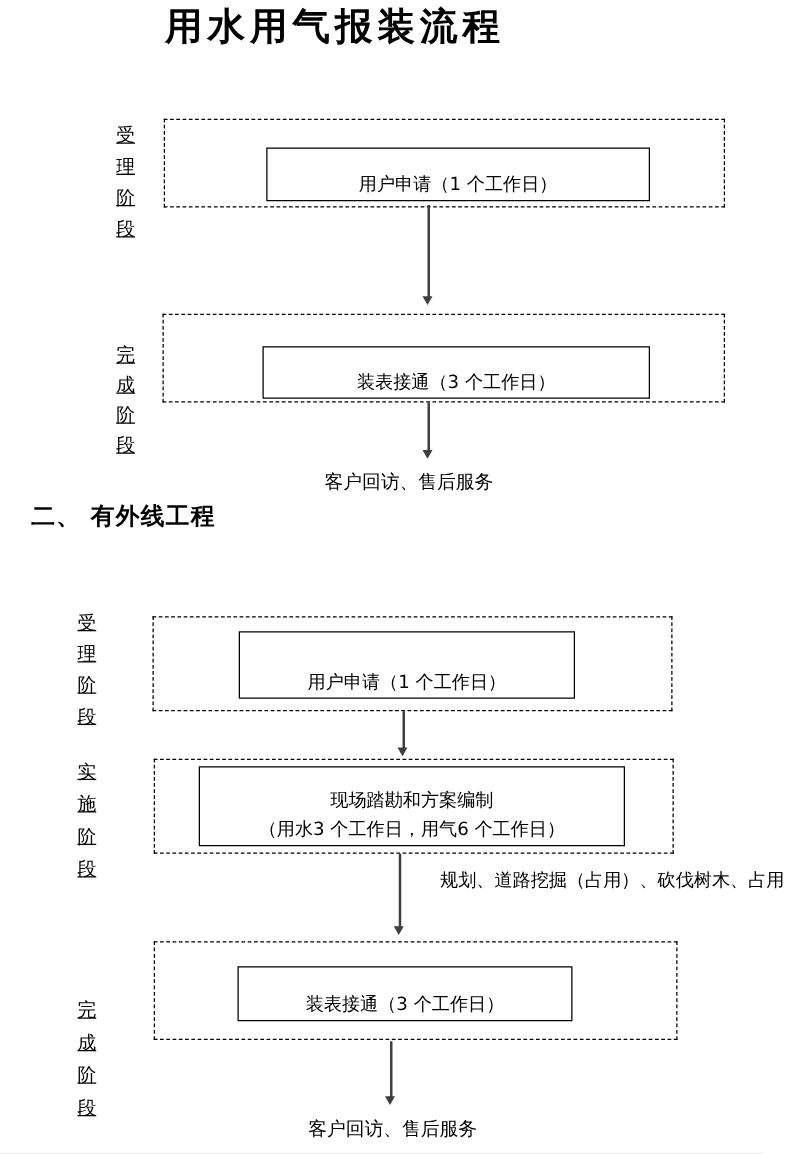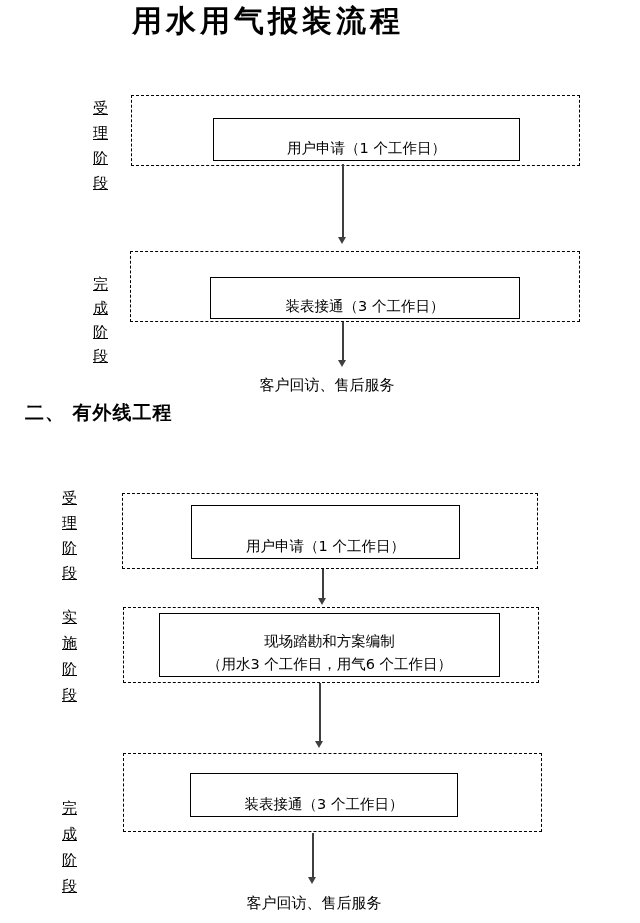--- a/index.html
+++ b/index.html
@@ -154,20 +154,21 @@
     <div>现场踏勘和方案编制</div>
     <div>（用水3 个工作日，用气6 个工作日）</div>
   </div>
 
   <div class="arrow" style="left:315px;top:683px;height:65px">
     <i class="aline"></i>
     <i class="ahead"></i>
   </div>
 
   <div class="annotation" style="left:352px;top:692px">
+    <div>规划、道路挖掘（占用）、砍伐树木、占用</div>
   </div>
 
   <div class="vlabel" style="left:61px;top:795px;line-height:26px">完成阶段</div>
 
   <div class="dashed-box" style="left:123px;top:753px;width:417px;height:77px"></div>
 
   <div class="solid-box" style="left:190px;top:773px;width:266px;height:42px">
     <span>装表接通（3 个工作日）</span>
   </div>
 

